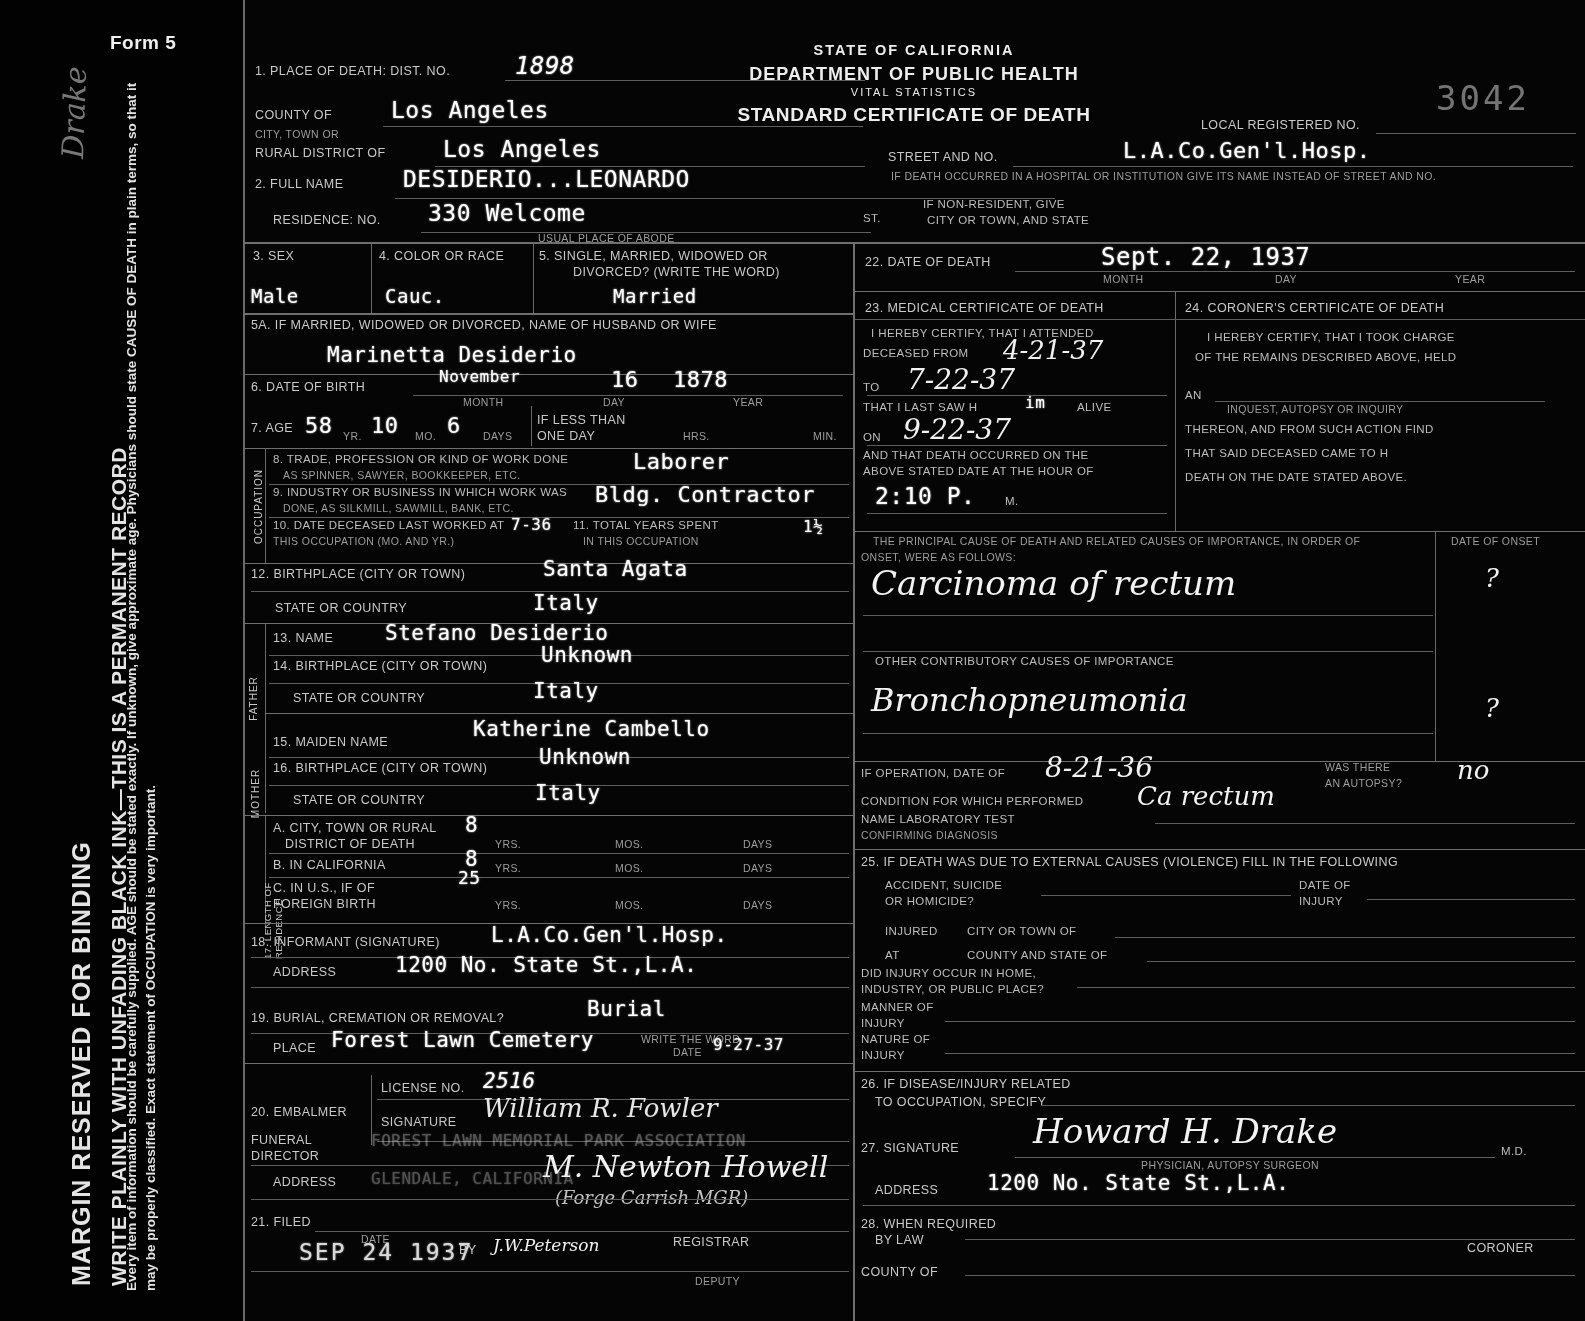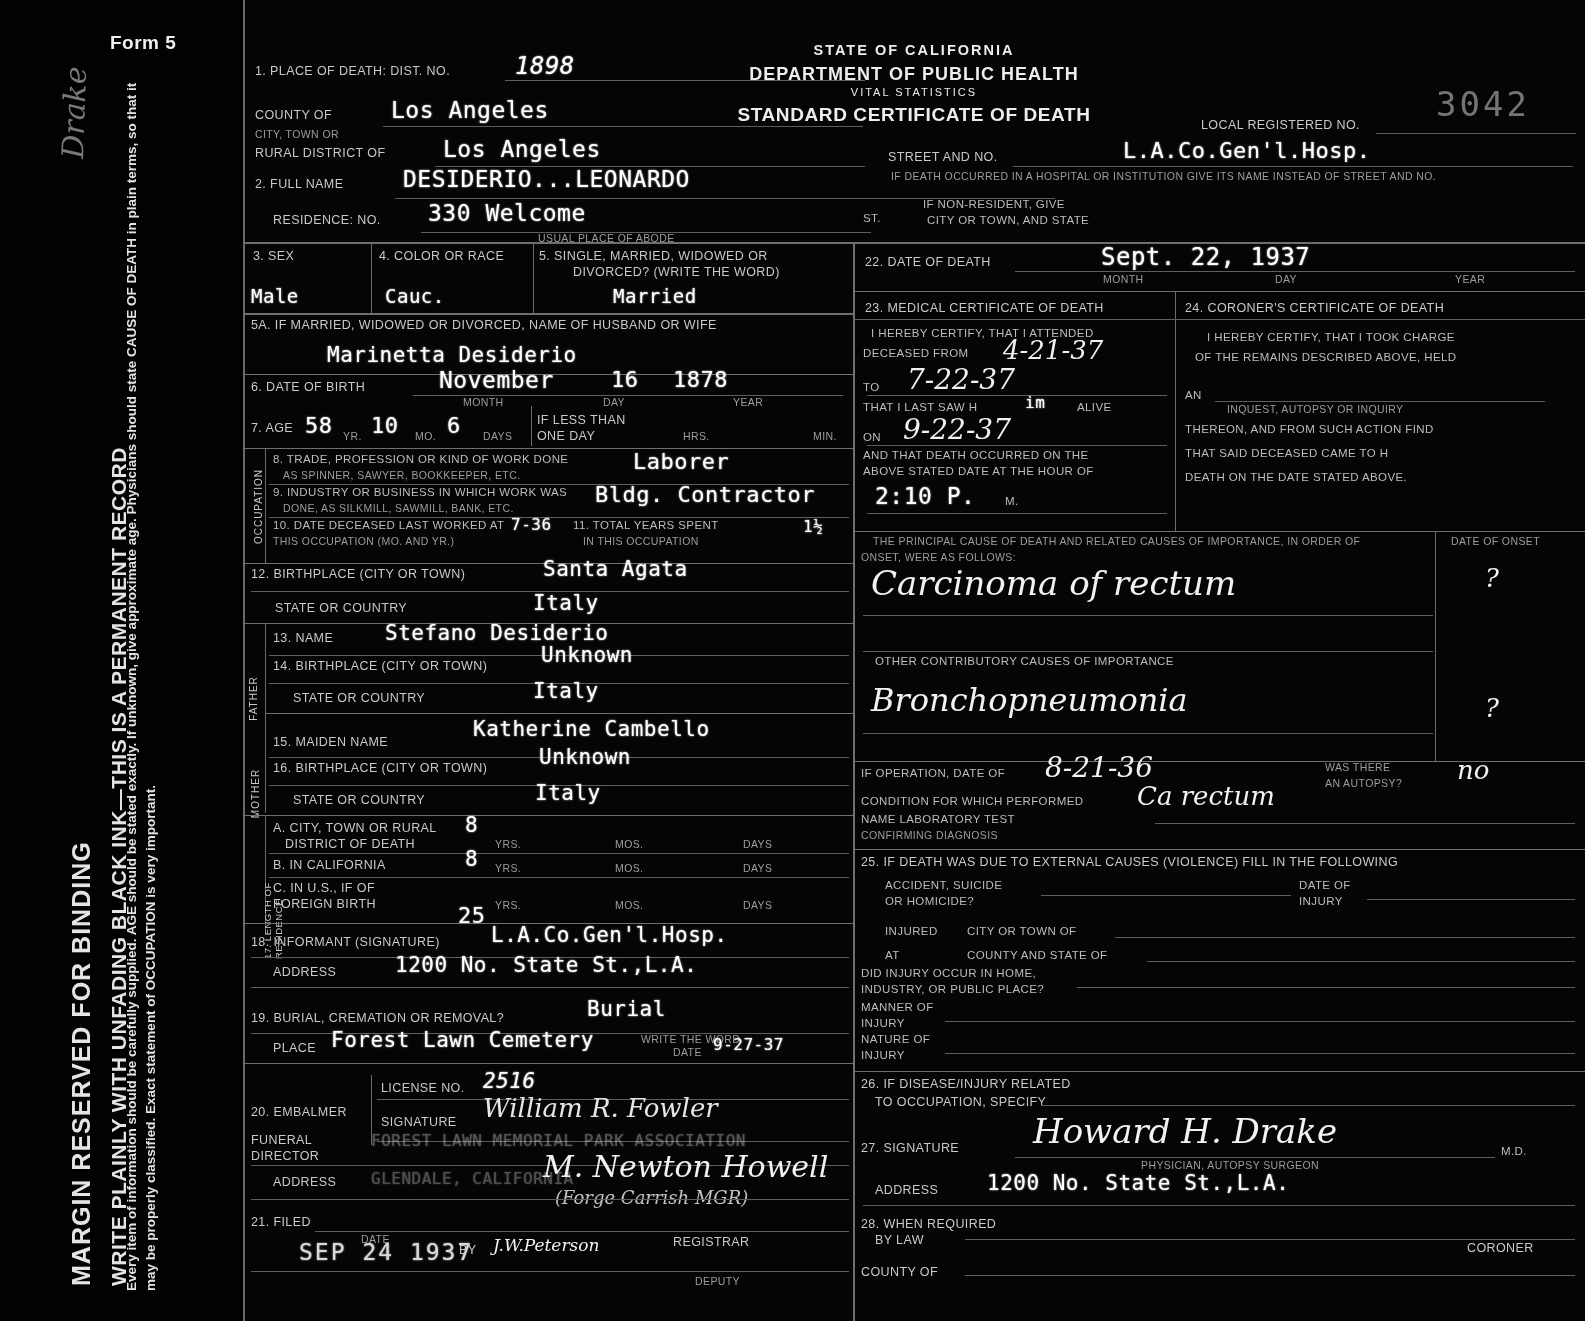--- a/index.html
+++ b/index.html
@@ -28,21 +28,21 @@
   .hand{position:absolute;font-family:"DejaVu Serif",serif;font-style:italic;color:#f2f2f2;white-space:nowrap;}
   .rule{position:absolute;height:1px;background:#5e5e5e;}
   .vline{position:absolute;width:1px;background:#6a6a6a;}
   .hline{position:absolute;height:2px;background:#6f6f6f;}
 
   .ctitle{position:absolute;text-align:center;width:100%;color:#ededed;}
   .t1{top:42px;font-size:14.5px;letter-spacing:2px;font-weight:bold;}
   .t2{top:64px;font-size:18px;letter-spacing:1px;font-weight:bold;}
   .t3{top:86px;font-size:11px;letter-spacing:2px;}
   .t4{top:104px;font-size:19px;letter-spacing:.6px;font-weight:bold;}
-  .regno{position:absolute;right:55px;top:78px;font-family:"DejaVu Sans Mono",monospace;font-size:34px;color:#cfcfcf;letter-spacing:3px;opacity:.55;margin-top:6px;}
+  .regno{position:absolute;right:55px;top:78px;font-family:"DejaVu Sans Mono",monospace;font-size:34px;color:#cfcfcf;letter-spacing:3px;opacity:.55;}
 </style>
 </head>
 <body>
 
 <div id="sheet">
 
   <div class="margin-col">
     <div class="formno">Form 5</div>
     <div class="scrawl">Drake</div>
     <div class="vtext v1">MARGIN RESERVED FOR BINDING</div>
@@ -107,21 +107,21 @@
       <div class="lbl" style="left:296px;top:6px">5. SINGLE, MARRIED, WIDOWED OR</div>
       <div class="lbl" style="left:330px;top:22px">DIVORCED? (WRITE THE WORD)</div>
       <div class="val" style="left:370px;top:42px">Married</div>
       <div class="hline" style="left:0;top:70px;width:610px"></div>
 
       <div class="lbl" style="left:8px;top:75px">5A. IF MARRIED, WIDOWED OR DIVORCED, NAME OF HUSBAND OR WIFE</div>
       <div class="val" style="left:84px;top:100px;font-size:21px">Marinetta Desiderio</div>
       <div class="hline" style="left:0;top:131px;width:610px;height:1px"></div>
 
       <div class="lbl" style="left:8px;top:137px">6. DATE OF BIRTH</div>
-      <div class="val" style="left:196px;top:124px;font-size:23px">November</div>
+      <div class="val" style="left:196px;top:124px;font-size:16px">November</div>
       <div class="val" style="left:368px;top:124px;font-size:22px">16</div>
       <div class="val" style="left:430px;top:124px;font-size:22px">1878</div>
       <div class="rule" style="left:170px;top:152px;width:430px"></div>
       <div class="lbl sm" style="left:220px;top:153px">MONTH</div>
       <div class="lbl sm" style="left:360px;top:153px">DAY</div>
       <div class="lbl sm" style="left:490px;top:153px">YEAR</div>
 
       <div class="lbl" style="left:8px;top:178px">7. AGE</div>
       <div class="val" style="left:62px;top:170px;font-size:22px">58</div>
       <div class="lbl sm" style="left:100px;top:187px">YR.</div>
@@ -194,21 +194,21 @@
       <div class="lbl sm" style="left:500px;top:595px">DAYS</div>
       <div class="rule" style="left:26px;top:610px;width:580px"></div>
       <div class="lbl" style="left:30px;top:615px">B. IN CALIFORNIA</div>
       <div class="val" style="left:222px;top:604px;font-size:21px">8</div>
       <div class="lbl sm" style="left:252px;top:619px">YRS.</div>
       <div class="lbl sm" style="left:372px;top:619px">MOS.</div>
       <div class="lbl sm" style="left:500px;top:619px">DAYS</div>
       <div class="rule" style="left:26px;top:634px;width:580px"></div>
       <div class="lbl" style="left:30px;top:638px">C. IN U.S., IF OF</div>
       <div class="lbl" style="left:30px;top:654px">FOREIGN BIRTH</div>
-      <div class="val" style="left:215px;top:660px;font-size:22px">25</div>
+      <div class="val" style="left:215px;top:624px;font-size:18px">25</div>
       <div class="lbl sm" style="left:252px;top:656px">YRS.</div>
       <div class="lbl sm" style="left:372px;top:656px">MOS.</div>
       <div class="lbl sm" style="left:500px;top:656px">DAYS</div>
       <div class="hline" style="left:0;top:680px;width:610px;height:1px"></div>
 
       <div class="lbl" style="left:8px;top:692px">18. INFORMANT (SIGNATURE)</div>
       <div class="val" style="left:248px;top:680px;font-size:21px">L.A.Co.Gen'l.Hosp.</div>
       <div class="rule" style="left:8px;top:714px;width:598px"></div>
       <div class="lbl" style="left:30px;top:722px">ADDRESS</div>
       <div class="val" style="left:152px;top:710px;font-size:21px">1200 No. State St.,L.A.</div>

